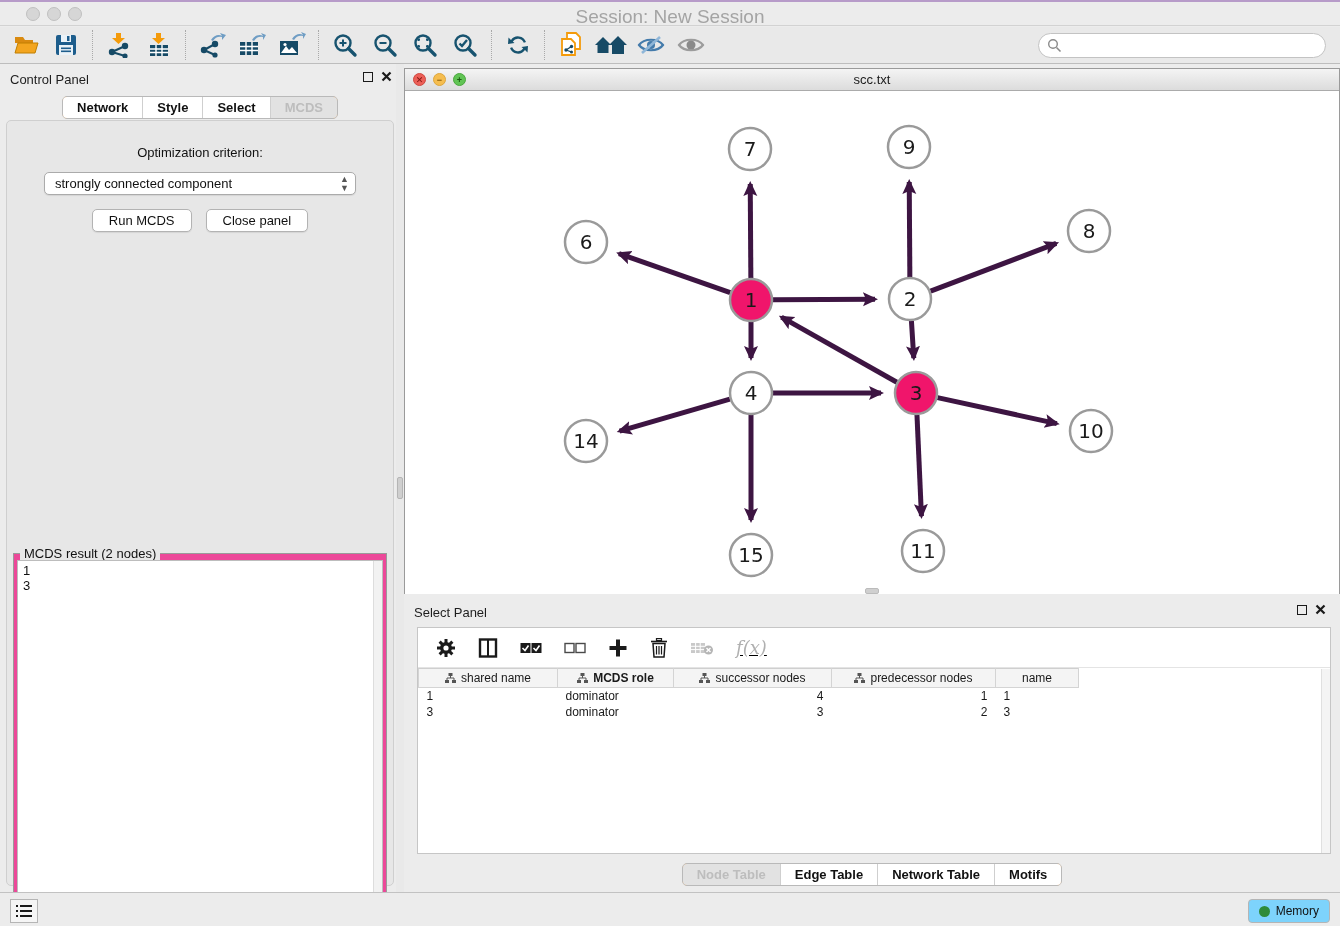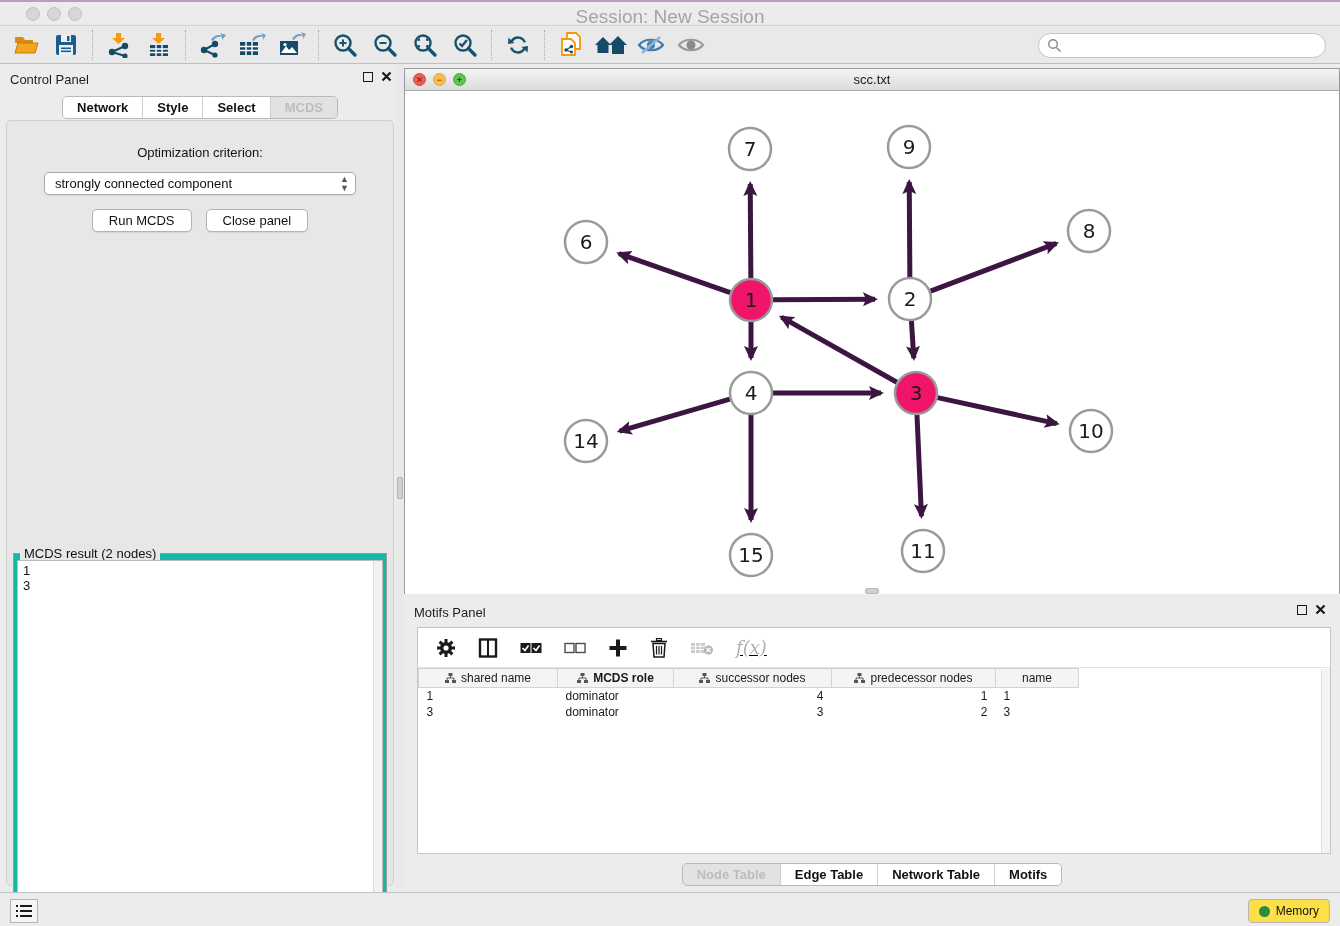--- a/index.html
+++ b/index.html
@@ -31,21 +31,21 @@
   .seg { display:flex; border:1px solid #b9b9b9; border-radius:5px; overflow:hidden; background:#fdba74; height:23px; }
   .seg-item { padding:3px 14px; font-size:13px; font-weight:bold; color:#111; background:#fff; border-right:1px solid #cfcfcf; cursor:pointer; }
   .seg-item:last-child { border-right:none; }
   .seg-item.disabled { background:#e2e2e2; color:#bdbdbd; }
   .cp-body { position:absolute; left:6px; top:56px; width:388px; height:766px; background:#e7e7e7; border:1px solid #cfcfcf; border-radius:5px; }
   .opt-label { text-align:center; margin-top:24px; font-size:13px; color:#111; }
   .combo { position:relative; margin:12px auto 0; width:312px; height:23px; background:#fff; border:1px solid #ababab; border-radius:5px; font-size:13px; color:#111; line-height:21px; padding:0 22px 0 10px; cursor:pointer; box-shadow:0 1px 1px rgba(0,0,0,.08); }
   .combo-arrows { position:absolute; right:6px; top:2px; font-size:9px; line-height:9px; color:#555; text-align:center; }
   .cp-buttons { display:flex; justify-content:center; gap:14px; margin-top:14px; }
   .btn { background:#fff; border:1px solid #b3b3b3; border-radius:5px; font-size:13px; color:#111; padding:3px 16px; cursor:pointer; box-shadow:0 1px 1px rgba(0,0,0,.08); }
-  .mcds-fieldset { position:absolute; left:6px; top:432px; width:374px; height:374px; border:1px solid #9a9a9a; background:#14b8a6; }
+  .mcds-fieldset { position:absolute; left:6px; top:432px; width:374px; height:374px; border:1px solid #9a9a9a; background:#ec4899; }
   .mcds-legend { position:absolute; left:6px; top:-8px; background:#e7e7e7; padding:0 4px; font-size:13px; color:#111; }
   .mcds-textarea { position:absolute; left:3px; top:6px; right:3px; bottom:3px; background:#fff; border:1px solid #bdbdbd; font-size:13px; color:#111; padding:2px 5px; white-space:pre; overflow:hidden; }
   .mcds-scroll { position:absolute; right:4px; top:7px; width:9px; bottom:4px; background:#f2f2f2; border-left:1px solid #ddd; }
 
   
   .v-splitter { position:absolute; left:396px; top:62px; width:8px; height:828px; background:#e9e9e9; }
   .v-handle { position:absolute; left:1px; top:413px; width:6px; height:22px; background:#cfcfcf; border:1px solid #b5b5b5; border-radius:2px; }
 
   
   .net-window { position:absolute; left:404px; top:66px; width:936px; height:526px; border:1px solid #9a9a9a; background:#fff; }
@@ -71,21 +71,21 @@
   .th-inner { display:flex; align-items:center; justify-content:center; gap:5px; }
   .grid-table td { font-size:12px; color:#1a1a1a; height:16px; padding:0 8px; white-space:nowrap; overflow:hidden; }
   .al { text-align:left; } .ar { text-align:right; }
   .tp-scroll { position:absolute; right:0px; top:41px; width:9px; bottom:0; background:#f4f4f4; border-left:1px solid #e0e0e0; }
   .tp-tabs { position:absolute; left:0; right:0; top:266px; display:flex; justify-content:center; }
   .tp-tabs .seg-item { font-weight:bold; }
 
   
   .statusbar { position:absolute; left:0; top:890px; width:100%; height:36px; background:#ececec; border-top:1px solid #c2c2c2; }
   .list-btn { position:absolute; left:10px; top:6px; width:28px; height:24px; background:#f5f5f5; border:1px solid #b5b5b5; display:flex; align-items:center; justify-content:center; cursor:pointer; }
-  .memory-btn { position:absolute; right:10px; top:6px; height:24px; background:#fde047; border:1px solid #b5b5b5; border-radius:4px; display:flex; align-items:center; gap:6px; padding:0 10px; font-size:12px; color:#111; cursor:pointer; }
+  .memory-btn { position:absolute; right:10px; top:6px; height:24px; background:#7dd3fc; border:1px solid #b5b5b5; border-radius:4px; display:flex; align-items:center; gap:6px; padding:0 10px; font-size:12px; color:#111; cursor:pointer; }
   .green-dot { width:11px; height:11px; border-radius:50%; background:#2e8b3a; }
 
   svg { display:block; }
 </style>
 </head>
 <body>
 
 <div class="app">
 
   <div class="titlebar">
@@ -325,21 +325,21 @@
           <text x="346" y="471" text-anchor="middle" font-size="20" font-family="&quot;DejaVu Sans&quot;, sans-serif" fill="#1a1a1a">15</text>
           <circle cx="518" cy="460" r="21" fill="#ffffff" stroke="#9a9a9a" stroke-width="2.5"></circle>
           <text x="518" y="467" text-anchor="middle" font-size="20" font-family="&quot;DejaVu Sans&quot;, sans-serif" fill="#1a1a1a">11</text>
         </svg>
     </div>
     <div class="net-bottom-handle"></div>
   </div>
 
   <div class="table-panel">
     <div class="tp-header">
-      <span class="panel-title" style="left:10px;">Motifs Panel</span>
+      <span class="panel-title" style="left:10px;">Select Panel</span>
       <span class="panel-icons" style="right:14px;">
         <span class="float-box"></span>
         <svg width="11" height="11" viewBox="0 0 11 11">
           <path d="M1.5 1.5 L9.5 9.5 M9.5 1.5 L1.5 9.5" stroke="#1a1a1a" stroke-width="2.2"></path>
         </svg>
       </span>
     </div>
     <div class="tp-body">
       <div class="tp-toolbar">
         <button class="tp-tool">

